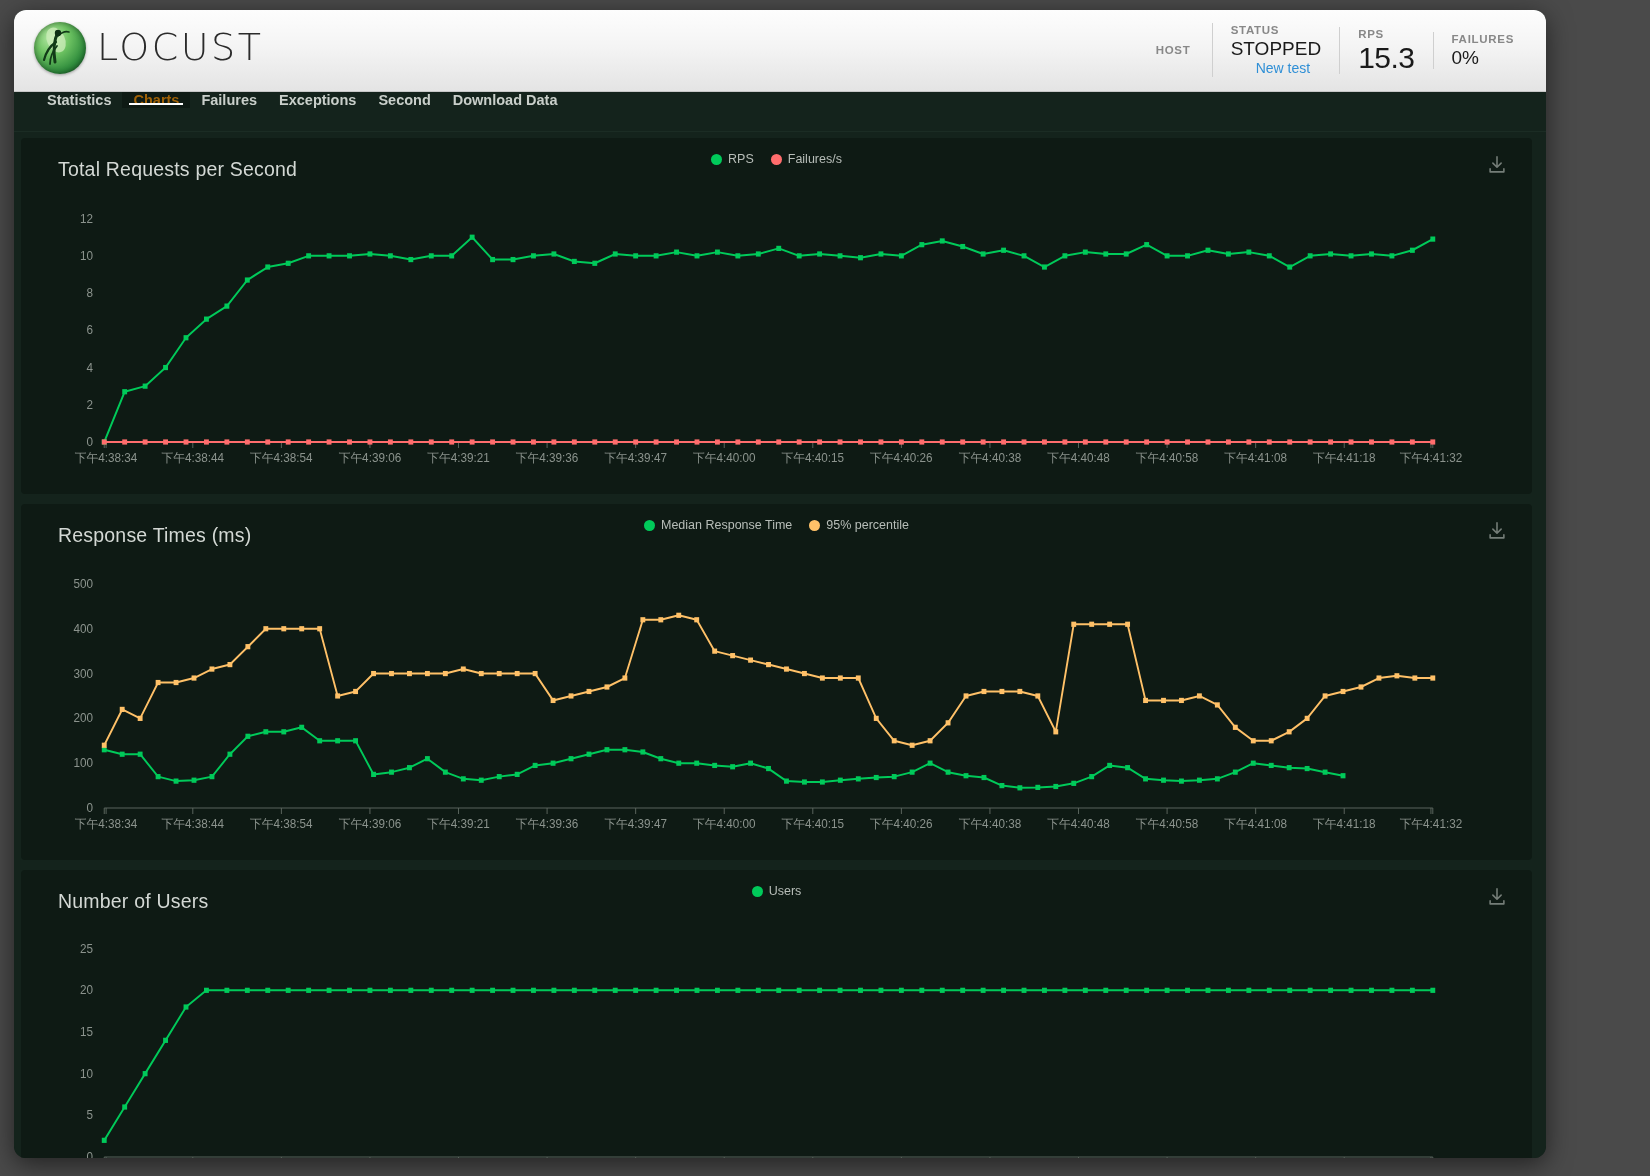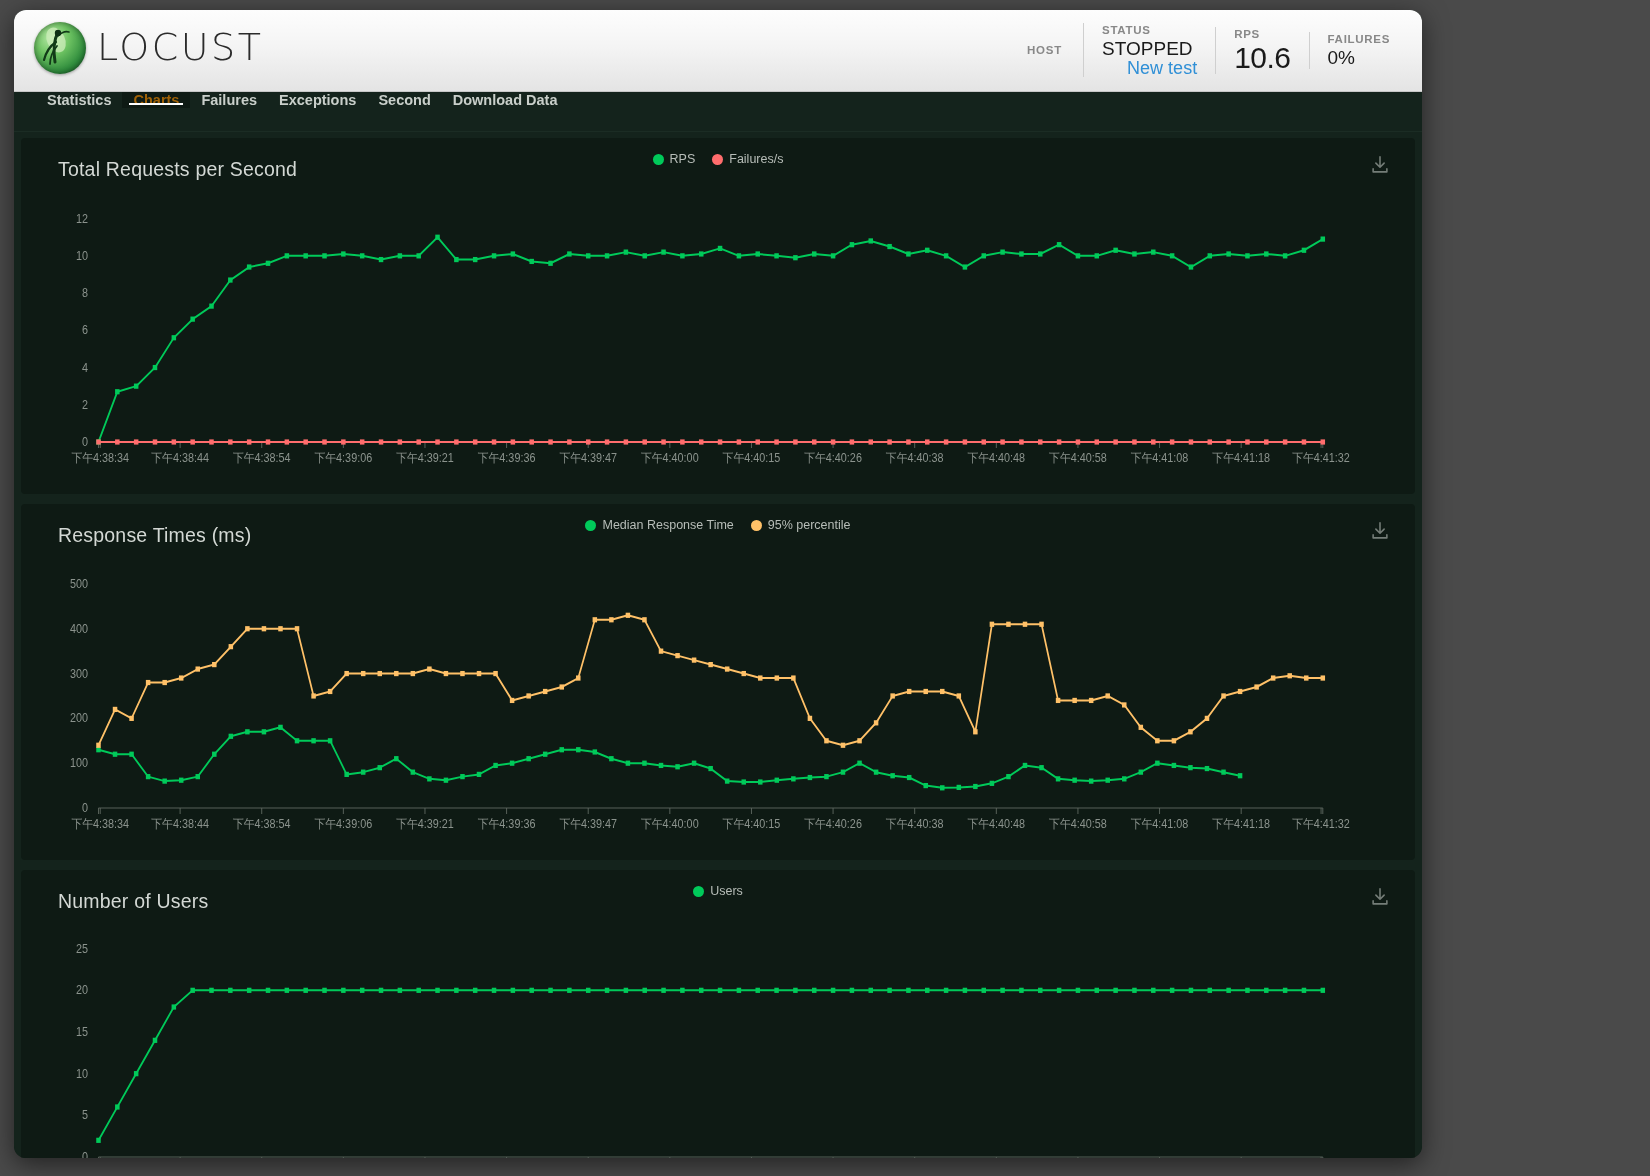--- a/index.html
+++ b/index.html
@@ -12,21 +12,21 @@
   }
   #viewport {
     position: relative;
     width: 1650px; height: 1176px;
     background: #4a4a4a;
   }
   
   #window {
     position: absolute;
     left: 14px; top: 10px;
-    width: 1408px; height: 1148px;
+    width: 1532px; height: 1148px;
     background: #14231c;
     border-radius: 12px;
     overflow: hidden;
     box-shadow: 0 6px 26px rgba(0,0,0,0.55);
   }
   
   .topbar {
     position: relative;
     height: 82px;
     background: linear-gradient(to bottom, #fdfdfd 0%, #f4f4f4 45%, #e4e4e4 100%);
@@ -85,21 +85,21 @@
   }
   .statvalue {
     font-size: 19px;
     font-weight: normal;
     color: #1a1a1a;
     line-height: 22px;
     white-space: nowrap;
   }
   .statvalue.big { font-size: 30px; line-height: 32px; letter-spacing: -0.5px; }
   .statlink {
-    font-size: 18px;
+    font-size: 14px;
     color: #2f8fd6;
     line-height: 17px;
     cursor: pointer;
     text-decoration: none;
     white-space: nowrap;
     padding-left: 25px;
   }
   
   .navbar {
     background: #14231c;
@@ -123,21 +123,21 @@
   .navitem.active { color: #a16207; background: #0e1a14; }
   .navitem.active::after {
     content: "";
     position: absolute;
     left: 7px; right: 7px; bottom: 3px;
     height: 2px; background: #ffffff;
   }
   
   .content {
     background: #14231c;
-    padding: 6px 0 0 0;
+    padding: 6px 7px 0 0;
     height: calc(1148px - 82px - 40px);
     overflow: hidden;
   }
   .chart-card {
     background: #0e1a14;
     margin: 0 7px 10px 7px;
     border-radius: 4px;
     position: relative;
     padding: 14px 10px 8px 10px;
   }
@@ -202,21 +202,21 @@
           <div class="statlabel">HOST</div>
           <div class="statvalue"></div>
         </div>
         <div class="statbox">
           <div class="statlabel">STATUS</div>
           <div class="statvalue">STOPPED</div>
           <a class="statlink">New test</a>
         </div>
         <div class="statbox">
           <div class="statlabel">RPS</div>
-          <div class="statvalue big">10.6</div>
+          <div class="statvalue big">15.3</div>
         </div>
         <div class="statbox">
           <div class="statlabel">FAILURES</div>
           <div class="statvalue">0%</div>
         </div>
       </div>
     </div>
 
     <div class="navbar" id="navbar">
         <div class="navitem">

